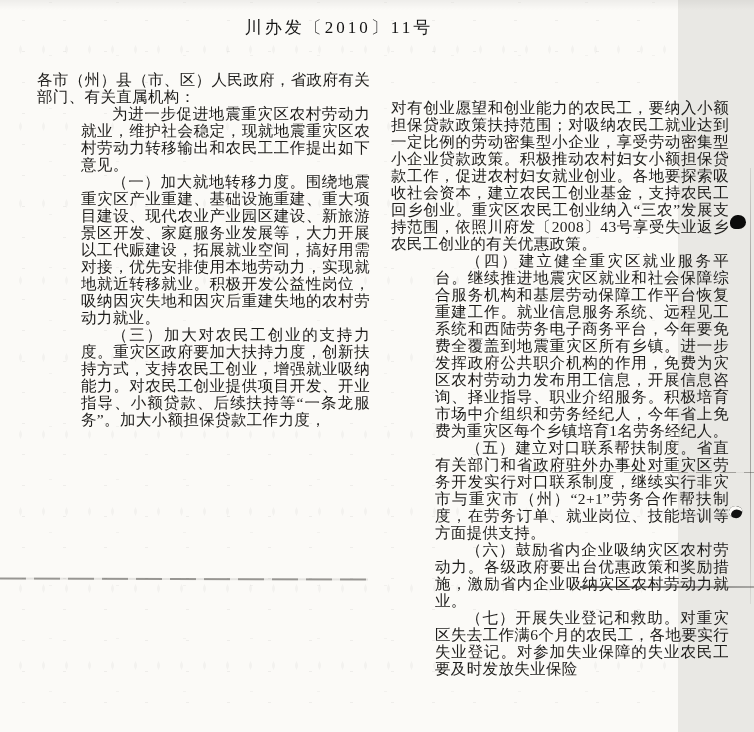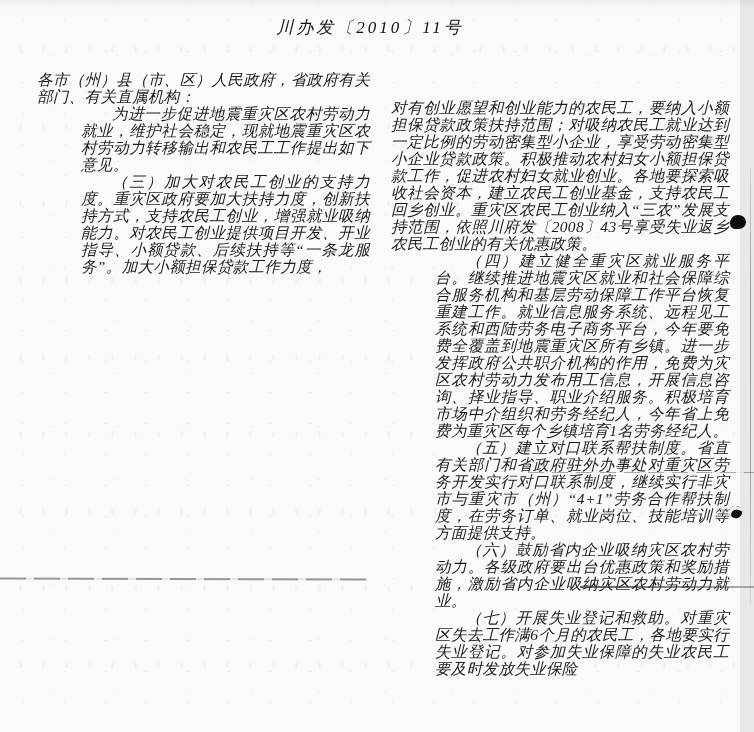--- a/index.html
+++ b/index.html
@@ -7,31 +7,30 @@
     --ink:#1d1c1a;
   }
   html,body{margin:0;padding:0;}
   body{
     width:754px;height:732px;overflow:hidden;
     background:#e9e8e4;
     font-family:"Liberation Serif","DejaVu Serif",serif;
   }
   .page{
     position:relative;
-    width:740px;height:732px;
+    width:678px;height:732px;
     background-color:var(--paper);
     
     background-image:
       radial-gradient(rgba(0,0,0,0.05) 1px, transparent 1.2px),
       radial-gradient(rgba(0,0,0,0.035) 1px, transparent 1.2px),
       radial-gradient(rgba(0,0,0,0.03) 1px, transparent 1.4px);
     background-size:41px 31px, 67px 53px, 23px 77px;
     background-position:3px 5px, 17px 29px, 9px 11px;
     color:var(--ink);
-    font-style:italic;
   }
   .doc-number{
     padding-top:16px;
     text-align:center;
     font-size:17px;
     letter-spacing:3px;
     color:#141414;
   }
   .columns{
     display:flex;
@@ -105,26 +104,27 @@
 <body>
 
 <div class="page">
 
   <div class="doc-number">川办发〔2010〕11号</div>
 
   <div class="columns">
     <div class="col col-left" id="left-column">
         <p class="plain">各市（州）县（市、区）人民政府，省政府有关部门、有关直属机构：</p>
         <p class="para">为进一步促进地震重灾区农村劳动力就业，维护社会稳定，现就地震重灾区农村劳动力转移输出和农民工工作提出如下意见。</p>
+        <p class="para">（一）加大就地转移力度。围绕地震重灾区产业重建、基础设施重建、重大项目建设、现代农业产业园区建设、新旅游景区开发、家庭服务业发展等，大力开展以工代赈建设，拓展就业空间，搞好用需对接，优先安排使用本地劳动力，实现就地就近转移就业。积极开发公益性岗位，吸纳因灾失地和因灾后重建失地的农村劳动力就业。</p>
         <p class="para">（三）加大对农民工创业的支持力度。重灾区政府要加大扶持力度，创新扶持方式，支持农民工创业，增强就业吸纳能力。对农民工创业提供项目开发、开业指导、小额贷款、后续扶持等“一条龙服务”。加大小额担保贷款工作力度，</p>
       </div>
     <div class="col col-right" id="right-column">
         <p class="continuation">对有创业愿望和创业能力的农民工，要纳入小额担保贷款政策扶持范围；对吸纳农民工就业达到一定比例的劳动密集型小企业，享受劳动密集型小企业贷款政策。积极推动农村妇女小额担保贷款工作，促进农村妇女就业创业。各地要探索吸收社会资本，建立农民工创业基金，支持农民工回乡创业。重灾区农民工创业纳入“三农”发展支持范围，依照川府发〔2008〕43号享受失业返乡农民工创业的有关优惠政策。</p>
         <p class="para">（四）建立健全重灾区就业服务平台。继续推进地震灾区就业和社会保障综合服务机构和基层劳动保障工作平台恢复重建工作。就业信息服务系统、远程见工系统和西陆劳务电子商务平台，今年要免费全覆盖到地震重灾区所有乡镇。进一步发挥政府公共职介机构的作用，免费为灾区农村劳动力发布用工信息，开展信息咨询、择业指导、职业介绍服务。积极培育市场中介组织和劳务经纪人，今年省上免费为重灾区每个乡镇培育1名劳务经纪人。</p>
-        <p class="para">（五）建立对口联系帮扶制度。省直有关部门和省政府驻外办事处对重灾区劳务开发实行对口联系制度，继续实行非灾市与重灾市（州）“4+1”劳务合作帮扶制度，在劳务订单、就业岗位、技能培训等方面提供支持。</p>
+        <p class="para">（五）建立对口联系帮扶制度。省直有关部门和省政府驻外办事处对重灾区劳务开发实行对口联系制度，继续实行非灾市与重灾市（州）“2+1”劳务合作帮扶制度，在劳务订单、就业岗位、技能培训等方面提供支持。</p>
         <p class="para">（六）鼓励省内企业吸纳灾区农村劳动力。各级政府要出台优惠政策和奖励措施，激励省内企业吸纳灾区农村劳动力就业。</p>
         <p class="para">（七）开展失业登记和救助。对重灾区失去工作满6个月的农民工，各地要实行失业登记。对参加失业保障的失业农民工要及时发放失业保险</p>
       </div>
   </div>
 
   <div class="artifact smudge-top"></div>
   <div class="artifact ink-blot-1"></div>
   <div class="artifact ink-blot-2"></div>
   <div class="artifact scan-line-left"></div>
   <div class="artifact scan-dash-right"></div>

